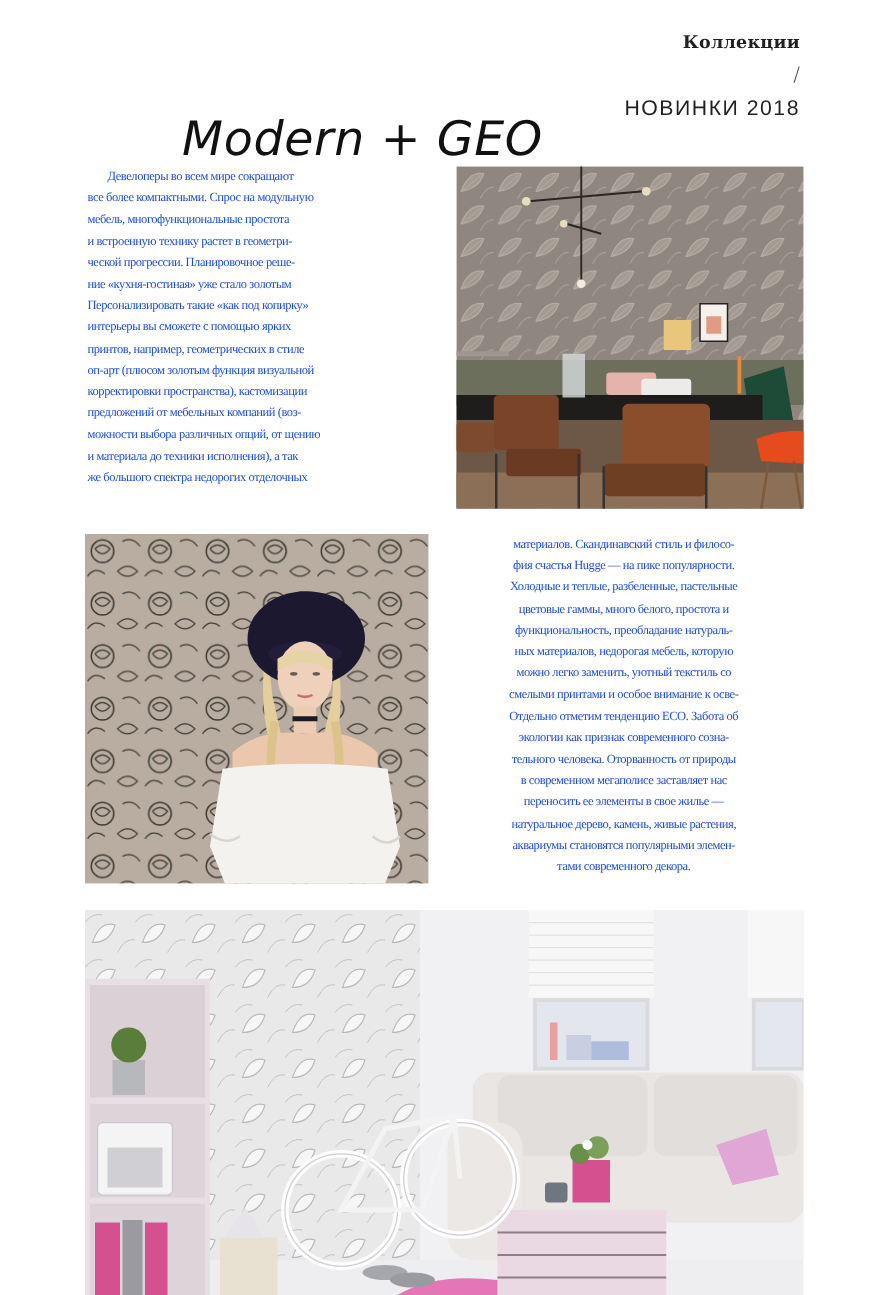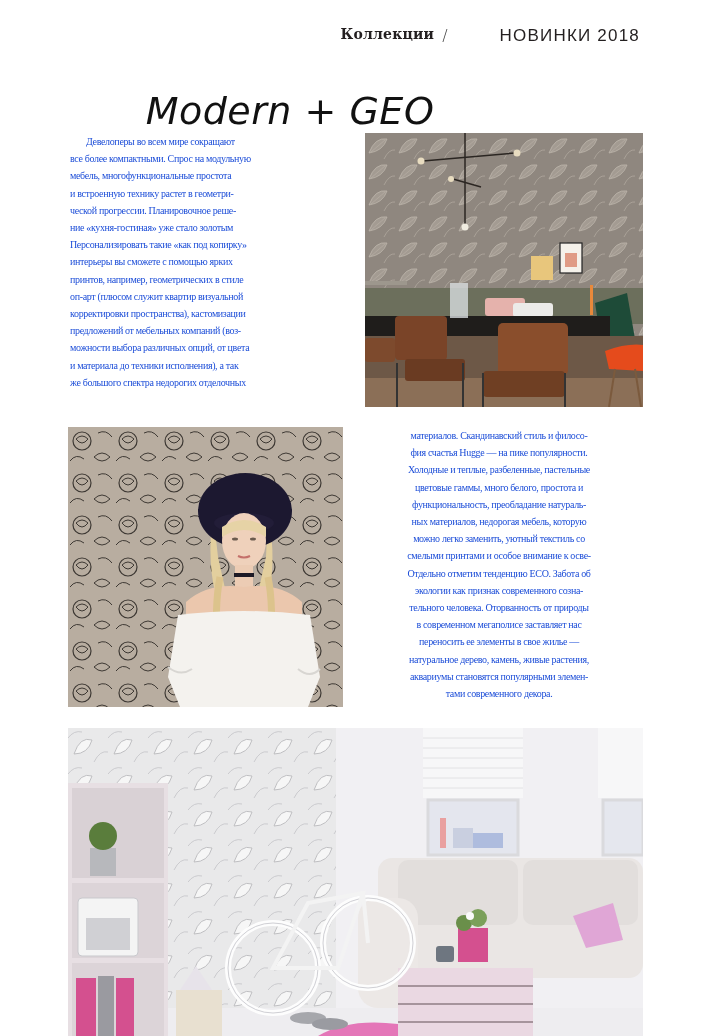--- a/index.html
+++ b/index.html
@@ -1,17 +1,17 @@
 <!DOCTYPE html>
 <html><head>
 <meta charset="utf-8">
 <style>
   html, body { margin:0; padding:0; background:#ffffff; }
   body { width:712px; height:1036px; position:relative; overflow:hidden; font-family:"DejaVu Sans", sans-serif; color:#231f20; }
-  .header { position:absolute; top:26px; right:72px; display:flex; align-items:flex-start; gap:8px; }
+  .header { position:absolute; top:26px; right:72px; display:flex; align-items:flex-end; gap:8px;flex-direction:column; }
   .hdr-coll { font-family:"DejaVu Serif", serif; font-weight:bold; font-size:14px; letter-spacing:0.2px; }
   .hdr-sep { font-family:"DejaVu Sans", sans-serif; font-size:16px; color:#444; font-weight:300; }
   .hdr-new { font-family:"Liberation Sans", sans-serif; font-size:17px; letter-spacing:1.2px;margin-left:44px; }
   .title { position:absolute; top:64px; left:0; width:580px; text-align:center; font-family:"DejaVu Sans", sans-serif; font-style:italic; font-size:38px; font-weight:normal; letter-spacing:0.5px; color:#111; }
   .text { font-family:Liberation Serif, serif; font-size:10px; line-height:17.2px; color:#1d4ed8; letter-spacing:-0.35px; }
   .col1 { position:absolute; left:70px; top:133px; width:280px; }
   .col2 { position:absolute; left:349px; top:427px; width:300px;text-align:center; }
   .line { display:block; white-space:nowrap; }
   .photo { position:absolute; overflow:hidden; }
   .p-dining { left:365px; top:133px; width:278px; height:274px; }
@@ -32,24 +32,24 @@
 <div class="text col1">
   <span class="line" style="text-indent:16px">Девелоперы во всем мире сокращают</span>
   <span class="line">все более компактными. Спрос на модульную</span>
   <span class="line">мебель, многофункциональные простота</span>
   <span class="line">и встроенную технику растет в геометри-</span>
   <span class="line">ческой прогрессии. Планировочное реше-</span>
   <span class="line">ние «кухня-гостиная» уже стало золотым</span>
   <span class="line">Персонализировать такие «как под копирку»</span>
   <span class="line">интерьеры вы сможете с помощью ярких</span>
   <span class="line">принтов, например, геометрических в стиле</span>
-  <span class="line">оп-арт (плюсом служит квартир визуальной</span>
+  <span class="line">оп-арт (плюсом золотым функция визуальной</span>
   <span class="line">корректировки пространства), кастомизации</span>
   <span class="line">предложений от мебельных компаний (воз-</span>
-  <span class="line">можности выбора различных опций, от цвета</span>
+  <span class="line">можности выбора различных опций, от щению</span>
   <span class="line">и материала до техники исполнения), а так</span>
   <span class="line">же большого спектра недорогих отделочных</span>
 </div>
 
 <div class="photo p-dining">
   <svg width="278" height="274" viewBox="0 0 278 274" xmlns="http://www.w3.org/2000/svg">
     <defs>
       <pattern id="leafpat" width="30" height="26" patternUnits="userSpaceOnUse">
         <rect width="30" height="26" fill="#8f877f"></rect>
         <path d="M4 20 Q10 4 22 6 Q18 18 4 20 Z" fill="#a39b92" stroke="#bdb5ab" stroke-width="0.8"></path>

